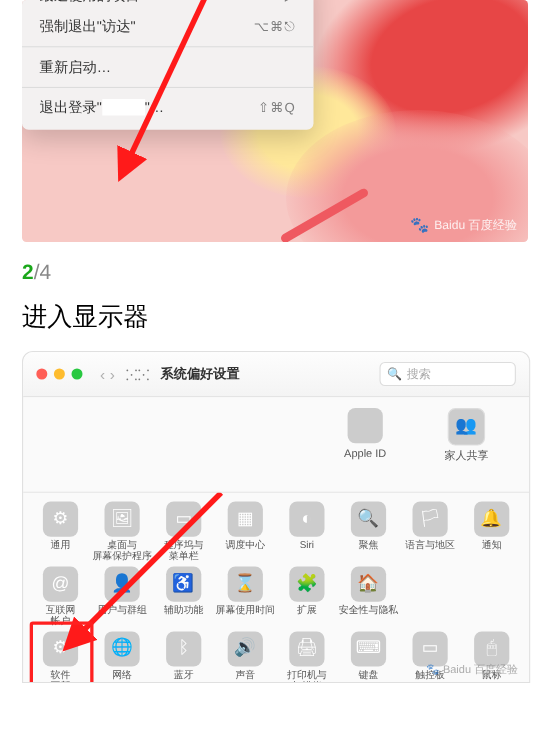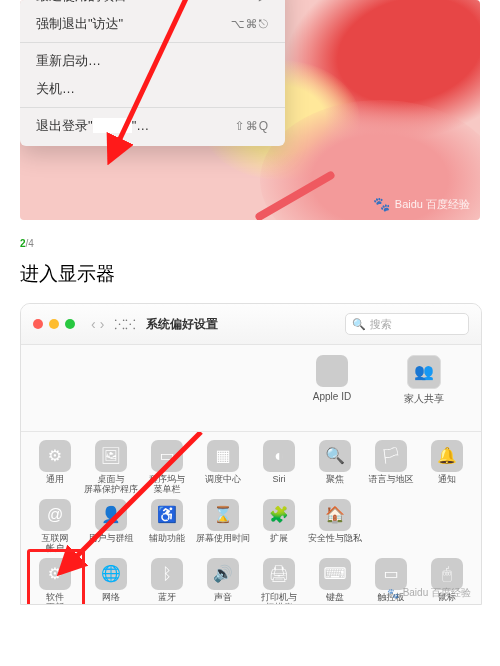--- a/index.html
+++ b/index.html
@@ -92,24 +92,24 @@
     right: 10px; bottom: 8px;
     font-size: 11px;
     color: rgba(255,255,255,0.85);
     display: flex; align-items: center; gap: 4px;
   }
   .watermark .paw {
     font-size: 14px;
   }
 
   
-  .step-num { margin-top: 18px; font-size: 10px; }
+  .step-num { margin-top: 18px; font-size: 19px; }
   .step-num .cur { color: #1aa71a; font-weight: 600; }
   .step-num .total { color: #888; }
-  .step-title { margin-top: 12px; font-size: 19px; font-weight: 400; }
+  .step-title { margin-top: 12px; font-size: 23px; font-weight: 400; }
   .step-desc  { margin-top: 6px; font-size: 17px; line-height: 1.5; }
 
   
   .prefs-shot {
     position: relative;
     margin-top: 16px;
     width: 100%;
     height: 300px;
     border: 1px solid #e0e0e0;
     border-radius: 10px 10px 0 0;
@@ -233,23 +233,20 @@
         <span class="shortcut">▶</span>
       </div>
       <div class="row">
         <span>强制退出"访达"</span>
         <span class="shortcut">⌥⌘⎋</span>
       </div>
       <hr>
       <div class="row">
         <span>重新启动…</span>
       </div>
-      <div class="row">
-        <span>关机…</span>
-      </div>
       <hr>
       <div class="row">
         <span>
           <span>退出登录"</span><span style="background:#fff;color:#fff;">　　　</span><span>"…</span>
         </span>
         <span class="shortcut">⇧⌘Q</span>
       </div>
     </div>
 
     <svg class="arrow1" style="left:70px; top:-10px;" width="120" height="180">

